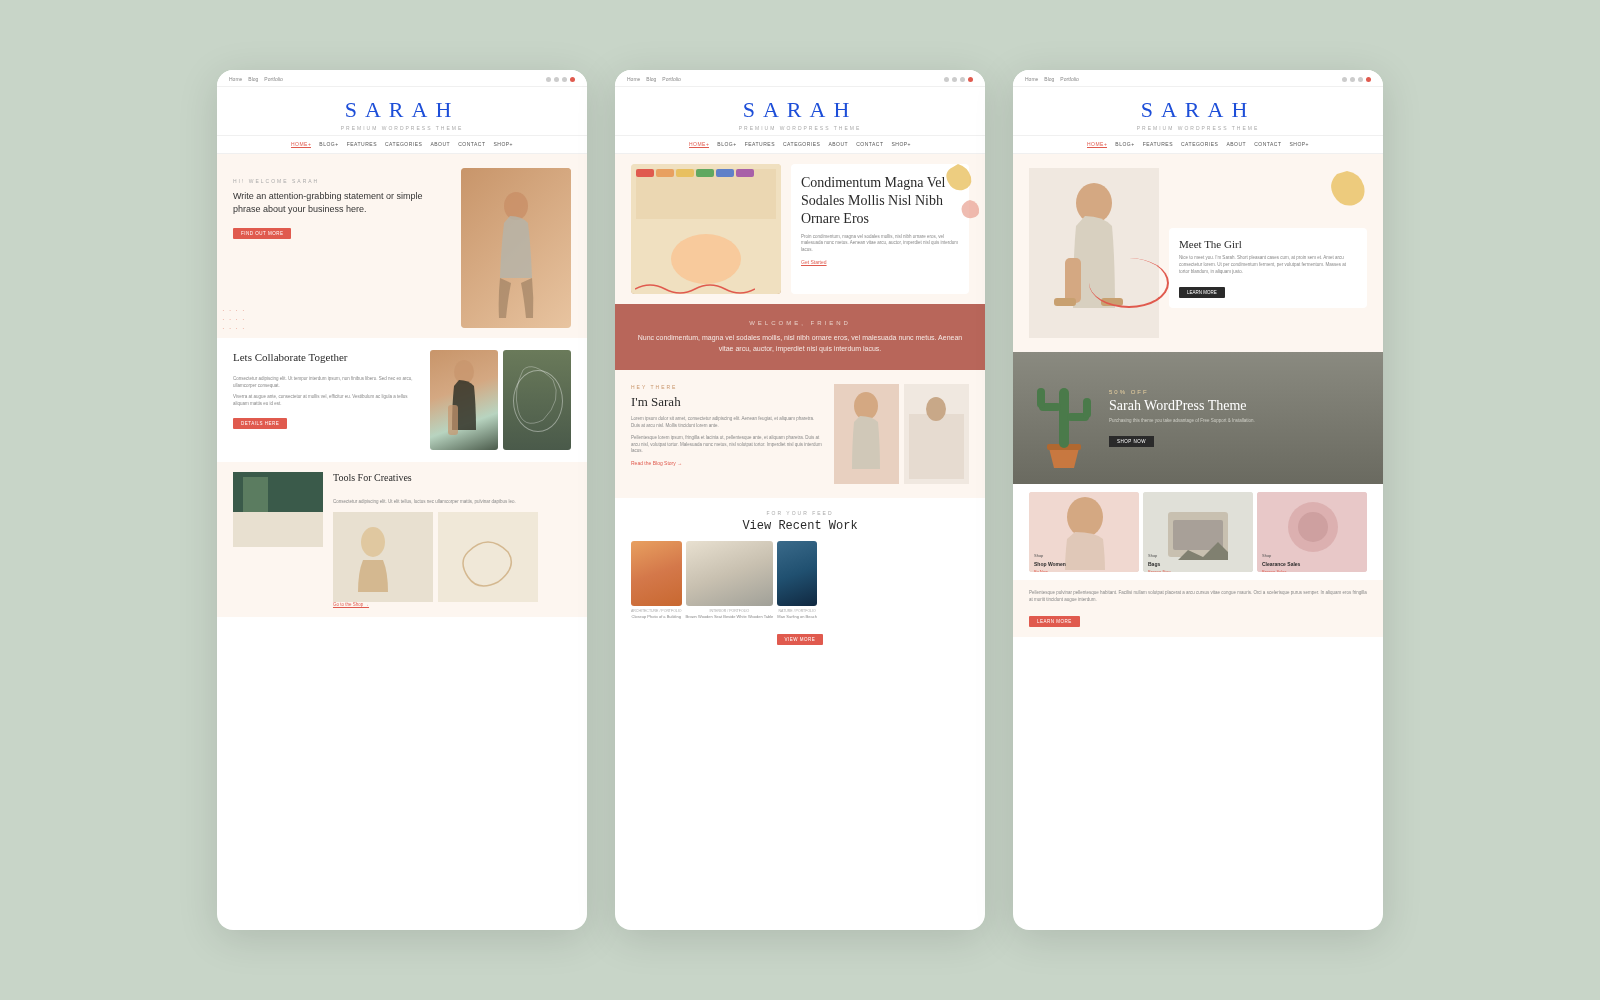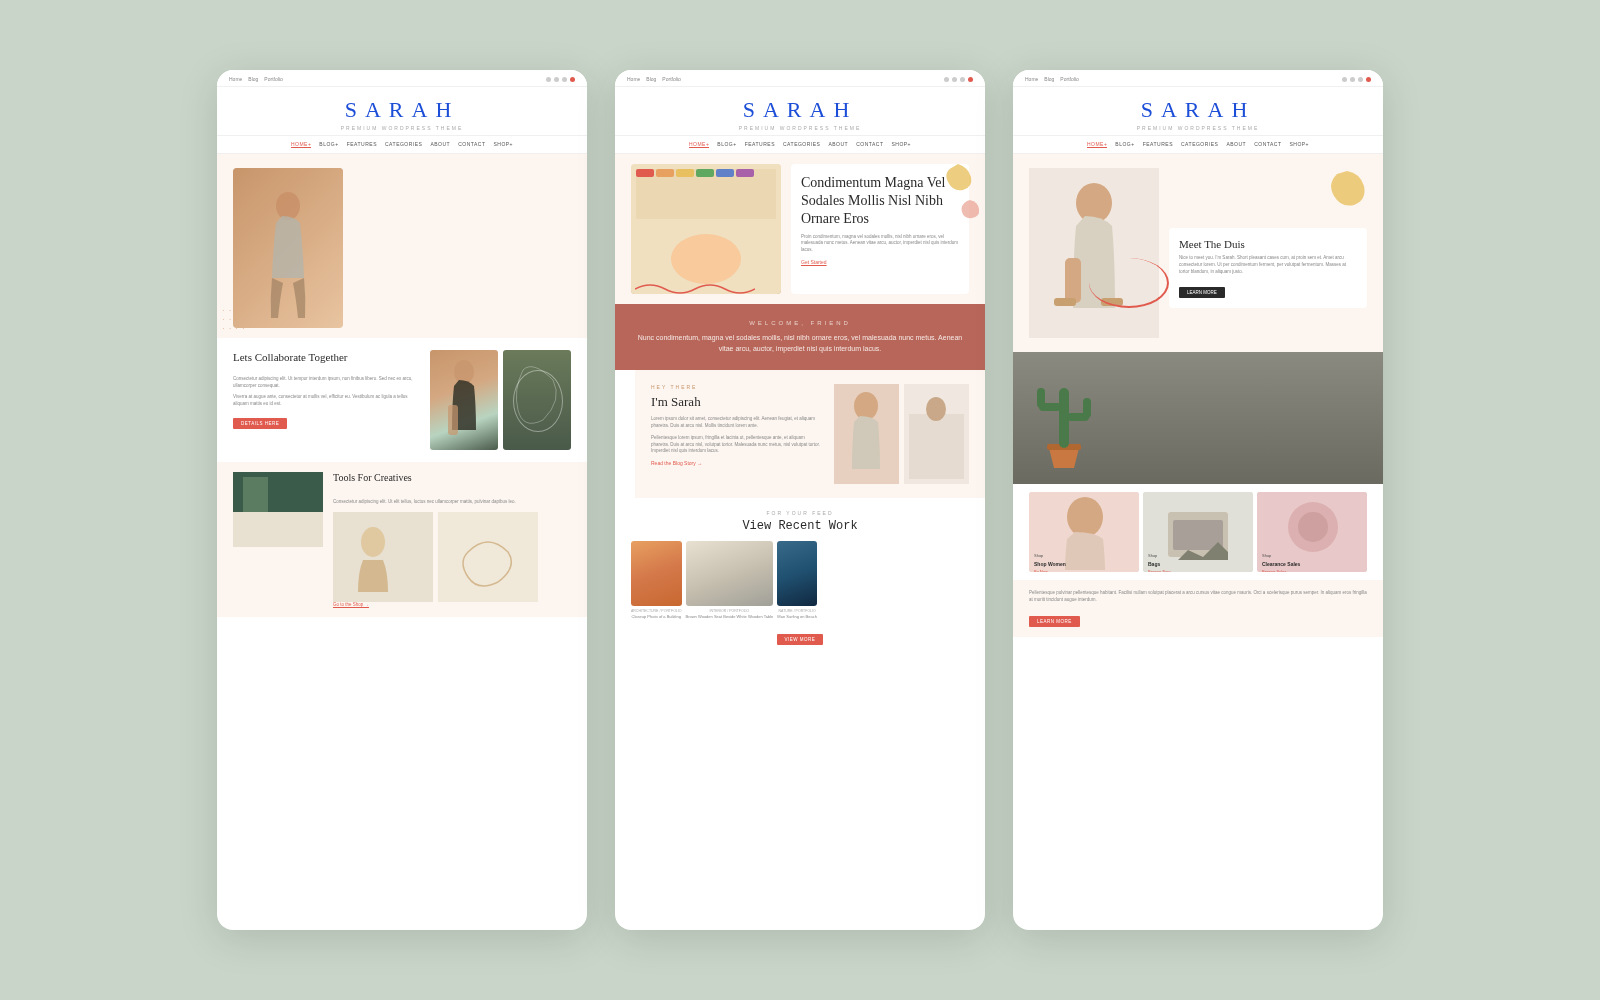--- a/index.html
+++ b/index.html
@@ -330,21 +330,20 @@
       line-height: 1.6;
       font-family: Arial, sans-serif;
       text-align: center;
     }
 
     .s2-about {
       background: #fdf6f0;
       padding: 14px 16px;
       display: flex;
       gap: 10px;
-      margin-left: 20px;
     }
     .s2-about-text { flex: 1; }
     .s2-about-label {
       font-size: 5px;
       letter-spacing: 2px;
       color: #c8956a;
       font-family: Arial, sans-serif;
       margin-bottom: 4px;
     }
     .s2-about-title {
@@ -647,20 +646,25 @@
       <span class="active">HOME+</span>
       <span>BLOG+</span>
       <span>FEATURES</span>
       <span>CATEGORIES</span>
       <span>ABOUT</span>
       <span>CONTACT</span>
       <span>SHOP+</span>
     </div>
 
     <div class="s1-hero">
+      <div class="s1-hero-text">
+        <div class="s1-welcome">HI! WELCOME SARAH</div>
+        <div class="s1-tagline">Write an attention-grabbing statement or simple phrase about your business here.</div>
+        <button class="s1-btn small-btn">FIND OUT MORE</button>
+      </div>
       <div class="s1-hero-img img-person-warm">
         <svg class="person-silhouette" viewBox="0 0 60 140" xmlns="http://www.w3.org/2000/svg">
           <ellipse cx="30" cy="18" rx="12" ry="14" fill="rgba(200,140,100,0.7)"></ellipse>
           <path d="M18 35 Q15 60 14 90 L46 90 Q45 60 42 35 Q36 28 24 28 Z" fill="rgba(180,180,170,0.8)"></path>
           <path d="M14 90 Q12 110 13 130 L20 130 Q22 110 25 95" fill="rgba(160,130,100,0.7)"></path>
           <path d="M46 90 Q48 110 47 130 L40 130 Q38 110 35 95" fill="rgba(160,130,100,0.7)"></path>
         </svg>
         <div class="decorative-line"></div>
       </div>
       <div class="dot-pattern">· · · ·<br>· · · ·<br>· · · ·</div>
@@ -899,21 +903,21 @@
         <div class="s3-red-line"></div>
       </div>
       <div class="s3-hero-content">
 
         <div style="position:relative; height:50px;">
           <svg style="position:absolute; top:0; right:0;" width="40" height="40" viewBox="0 0 40 40" xmlns="http://www.w3.org/2000/svg">
             <path d="M20 3 Q33 5 37 18 Q40 32 27 37 Q14 40 7 28 Q0 16 10 6 Z" fill="#e8c060" opacity="0.8"></path>
           </svg>
         </div>
         <div class="s3-meet-card">
-          <div class="s3-meet-title">Meet The Duis</div>
+          <div class="s3-meet-title">Meet The Girl</div>
           <div class="s3-meet-body">Nice to meet you. I'm Sarah. Short pleasant cases cum, at proin sem et. Amet arcu consectetur lorem. Ut per condimentum ferment, per volutpat fermentum. Masses at tortor blandum, in aliquam justo.</div>
           <button class="s3-learn-btn small-btn-dark">LEARN MORE</button>
         </div>
       </div>
     </div>
 
     <div class="s3-promo">
       <div class="s3-promo-plant">
         <svg width="70" height="100" viewBox="0 0 70 100" xmlns="http://www.w3.org/2000/svg">
 
@@ -921,20 +925,26 @@
           <rect x="18" y="76" width="34" height="6" rx="2" fill="#b06830"></rect>
 
           <rect x="30" y="20" width="10" height="60" rx="5" fill="#4a7a4a"></rect>
 
           <rect x="10" y="35" width="22" height="8" rx="4" fill="#4a7a4a"></rect>
           <rect x="8" y="20" width="8" height="20" rx="4" fill="#4a7a4a"></rect>
 
           <rect x="38" y="45" width="22" height="8" rx="4" fill="#4a7a4a"></rect>
           <rect x="54" y="30" width="8" height="20" rx="4" fill="#4a7a4a"></rect>
         </svg>
+      </div>
+      <div class="s3-promo-text">
+        <div class="s3-promo-sale">50% OFF</div>
+        <div class="s3-promo-title">Sarah WordPress Theme</div>
+        <div class="s3-promo-body">Purchasing this theme you take advantage of Free Support &amp; Installation.</div>
+        <button class="s3-shop-btn">SHOP NOW</button>
       </div>
     </div>
 
     <div class="s3-shop-grid">
       <div class="s3-shop-item s3-shop-item1">
         <svg width="112" height="80" viewBox="0 0 112 80" xmlns="http://www.w3.org/2000/svg">
           <rect width="112" height="80" fill="#f0d8d0"></rect>
           <ellipse cx="56" cy="25" rx="18" ry="20" fill="#d4a882"></ellipse>
           <path d="M38 47 Q36 65 36 78 L76 78 Q76 65 74 47 Q66 40 46 40Z" fill="#e0c8b8"></path>
         </svg>

